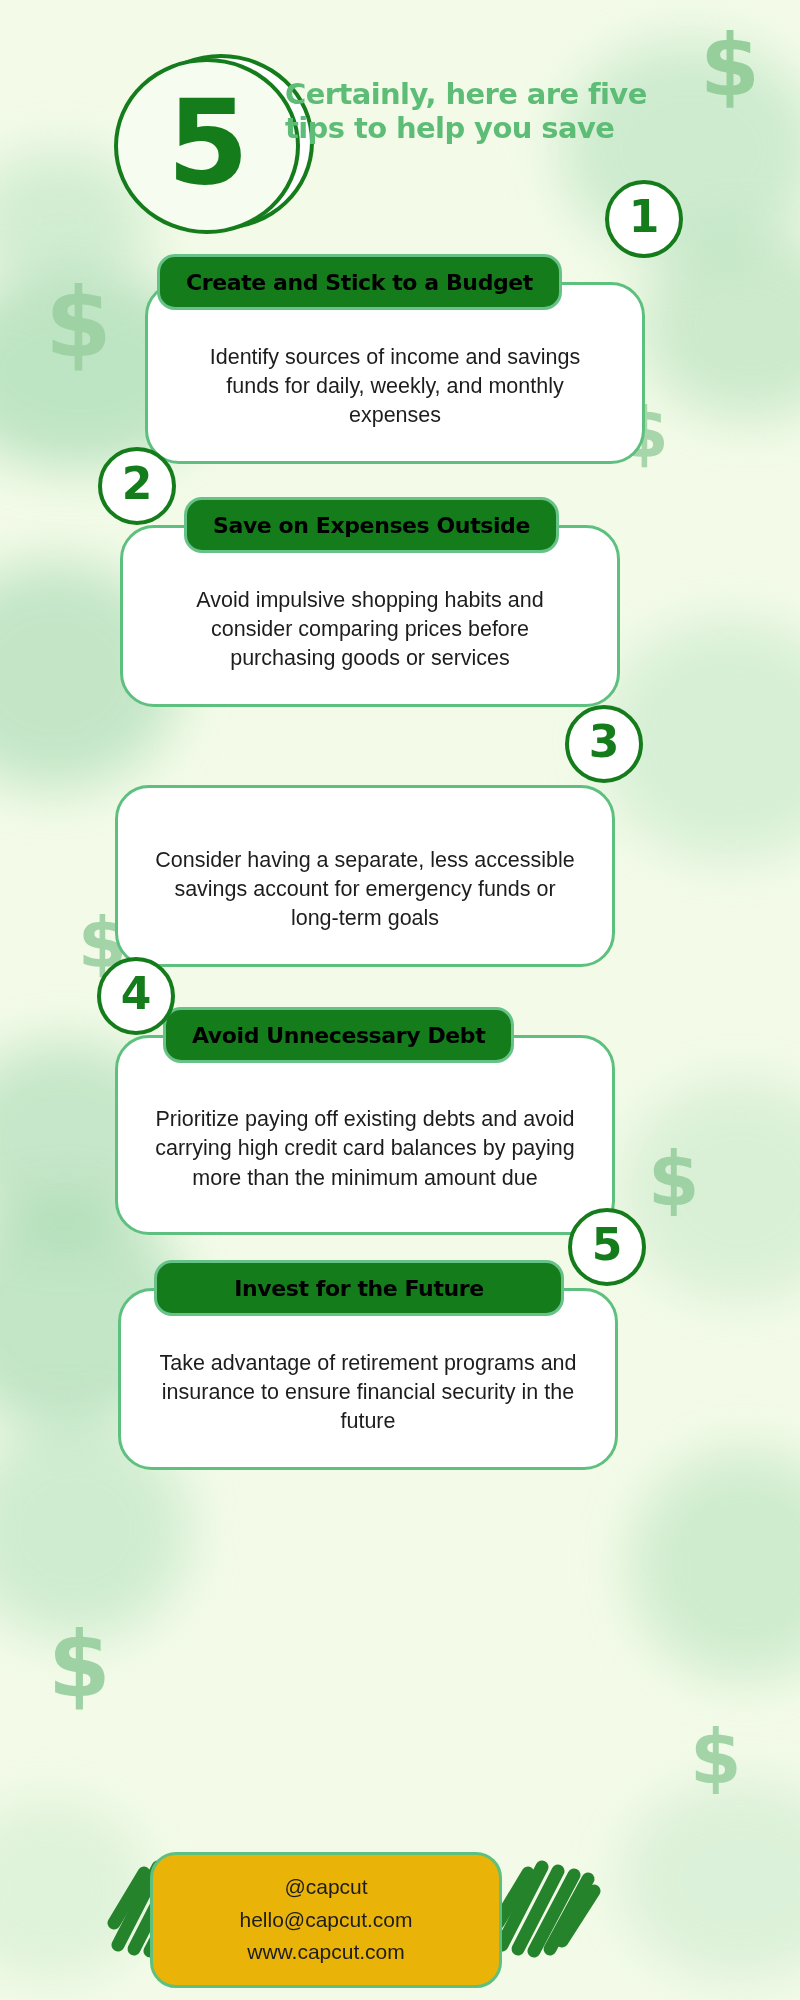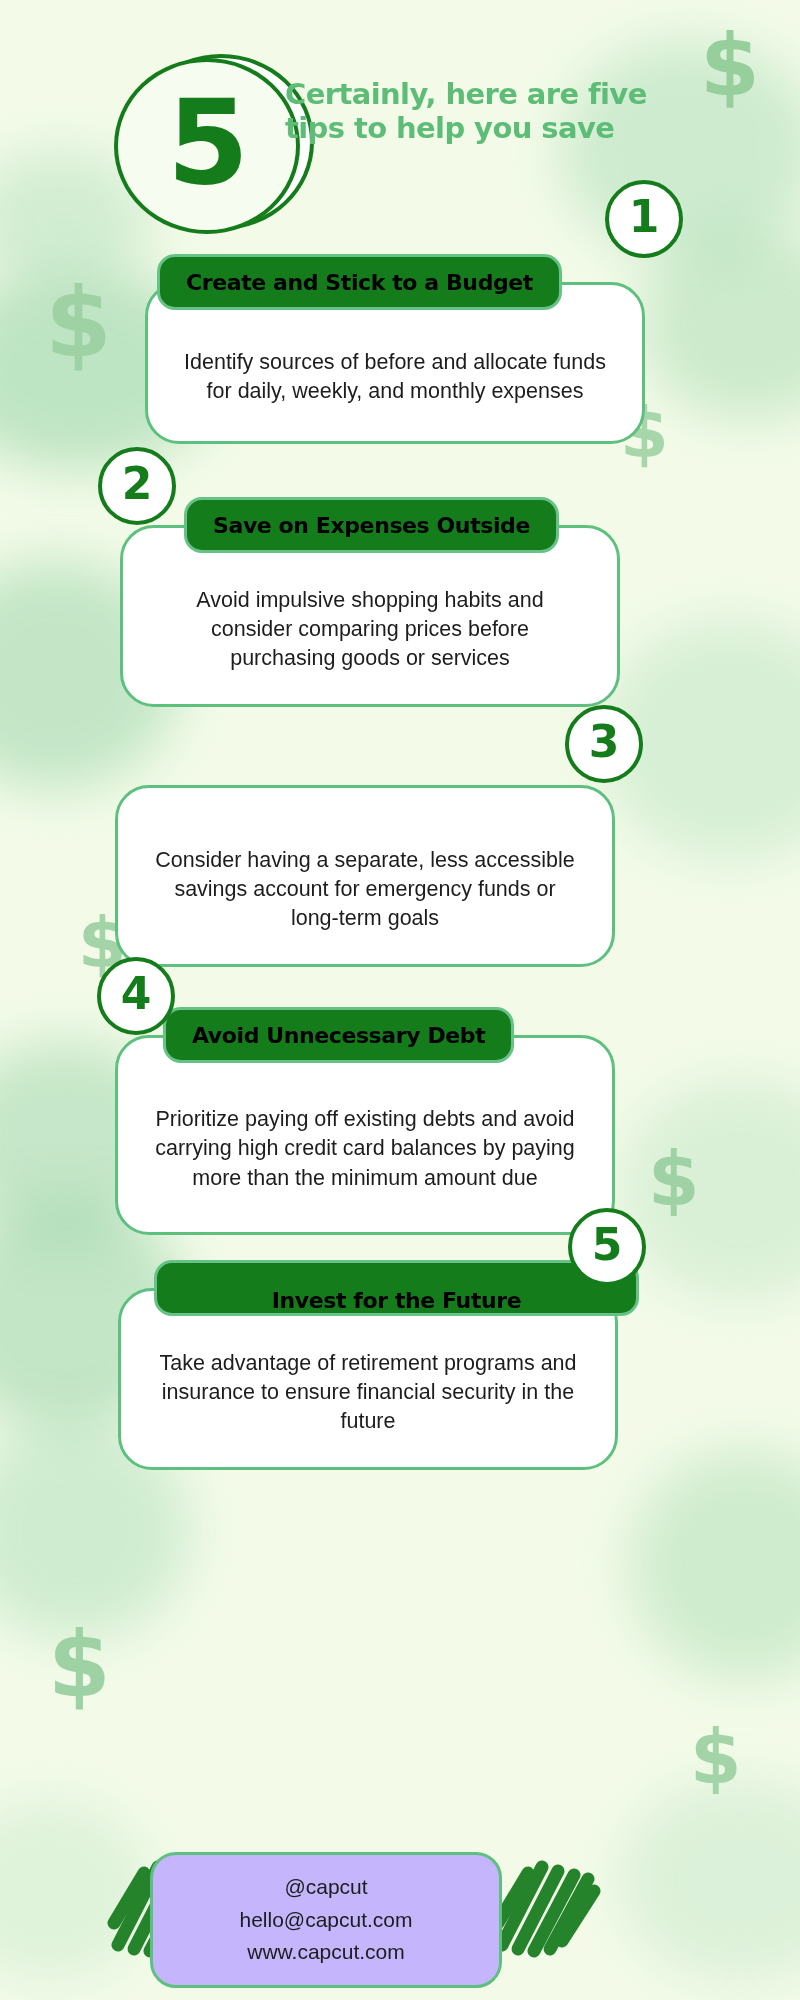--- a/index.html
+++ b/index.html
@@ -155,21 +155,21 @@
     line-height:1;
     transform:translateY(-2px);
   }
 
   
   .footer-card {
     position:absolute;
     left:150px;
     top:1852px;
     width:352px;
-    background:#c4b5fd;
+    background:#eab308;
     border:3px solid #5ec07f;
     border-radius:26px;
     padding:16px 20px;
     text-align:center;
     z-index:4;
   }
   .footer-line {
     font-family:"Liberation Sans", sans-serif;
     font-size:21px;
     line-height:1.55;
@@ -221,21 +221,21 @@
   </div>
 
   <div class="card" style="left:145px; top:282px;">
     <div class="num-badge" style="right:-38px; top:-102px;">
       <span>1</span>
     </div>
     <div class="card-header" style="left:12px;">
       <div class="card-header-text">Create and Stick to a Budget</div>
     </div>
     <div class="card-body" style="min-height:162px;">
-      <div class="card-text">Identify sources of before and allocate funds for daily, weekly, and monthly expenses</div>
+      <div class="card-text">Identify sources of income and savings funds for daily, weekly, and monthly expenses</div>
     </div>
   </div>
 
   <div class="card" style="left:120px; top:525px;">
     <div class="num-badge" style="left:-22px; top:-78px;">
       <span>2</span>
     </div>
     <div class="card-header" style="left:44px;margin-left:20px;">
       <div class="card-header-text">Save on Expenses Outside</div>
     </div>
@@ -262,21 +262,21 @@
     </div>
     <div class="card-body" style="min-height:200px;">
       <div class="card-text">Prioritize paying off existing debts and avoid carrying high credit card balances by paying more than the minimum amount due</div>
     </div>
   </div>
 
   <div class="card" style="left:118px; top:1288px;">
     <div class="num-badge" style="right:-28px; top:-80px;">
       <span>5</span>
     </div>
-    <div class="card-header" style="left:36px; width:485px;align-items:flex-end;">
+    <div class="card-header" style="left:36px; width:410px;">
       <div class="card-header-text">Invest for the Future</div>
     </div>
     <div class="card-body" style="min-height:172px;">
       <div class="card-text">Take advantage of retirement programs and insurance to ensure financial security in the future</div>
     </div>
   </div>
 
   <svg class="scribble" style="left:100px; top:1845px;" width="130" height="125" viewBox="0 0 130 125">
     <g stroke="#1b7d22" stroke-width="13" stroke-linecap="round" fill="none" opacity="0.95">
       <path d="M18 100 L58 22"></path>

